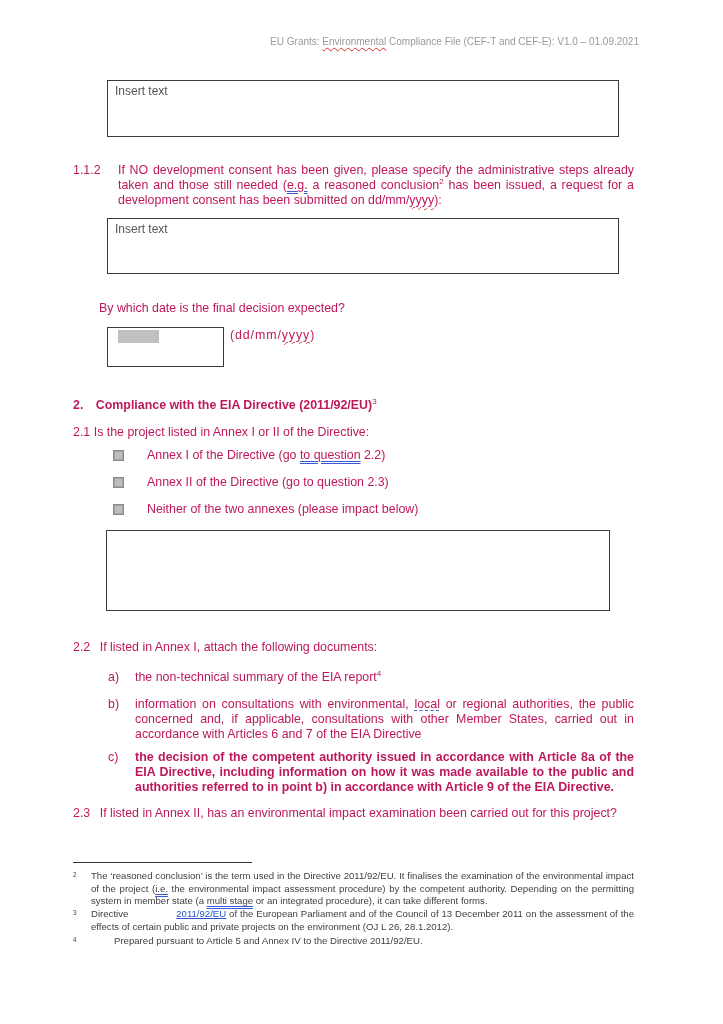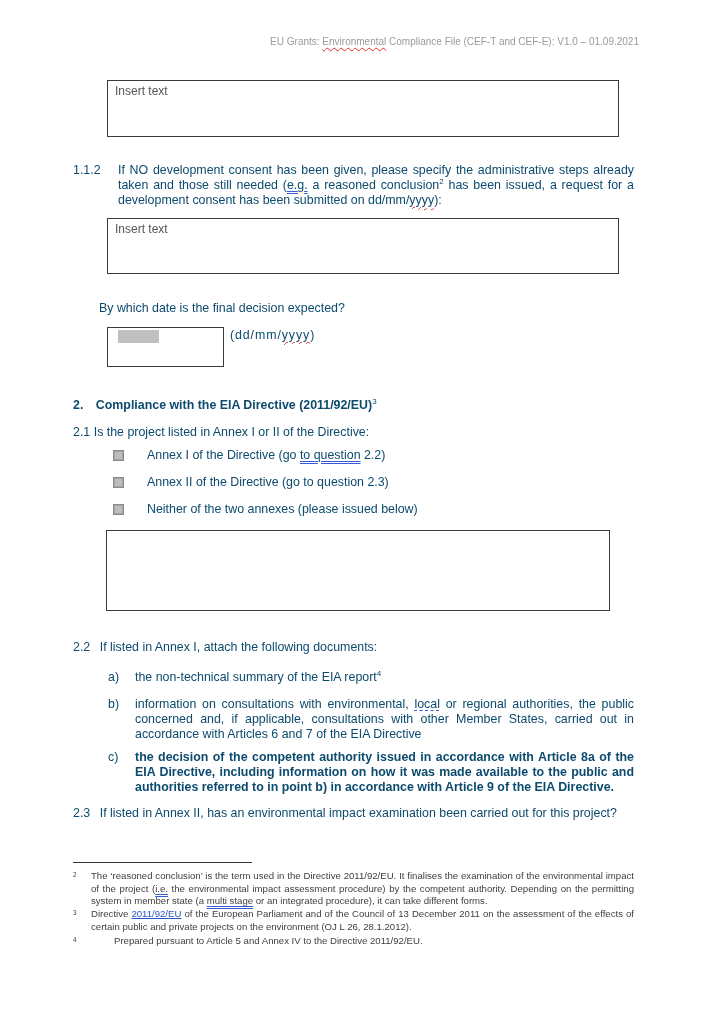--- a/index.html
+++ b/index.html
@@ -7,26 +7,26 @@
       width: 723px; height: 1024px; position: relative; overflow: hidden;
       font-family: "Liberation Sans", sans-serif; color: #3a3a3a;
     }
     .abs { position: absolute; }
     .header {
       right: 84px; top: 36px; font-size: 10px; color: #9a9a9a; white-space: nowrap; padding-left: 40px;
     }
     .spell { text-decoration: underline wavy #d9302b; text-decoration-thickness: 1px; text-underline-offset: 2px; }
     .gram { text-decoration: underline double #3b5bd6; text-decoration-thickness: 1px; text-underline-offset: 2px; }
     .dotted { text-decoration: underline dashed #3b5bd6; text-decoration-thickness: 1px; text-underline-offset: 2px; }
-    .link { color: #2854c5; text-decoration: underline; }
+    .link { color: #2854c5; text-decoration: underline; margin-left: 45px; }
     .textbox {
       border: 1.5px solid #3a3a3a; background: #fff; box-sizing: border-box;
     }
     .placeholder { font-size: 12px; color: #555; position: absolute; left: 7px; top: 3px; }
-    .para { font-size: 12.4px; line-height: 15px; color: #0c4a6e; }
+    .para { font-size: 12.4px; line-height: 15px; color: #be185d; }
     .justify { text-align: justify; }
     .num { position: absolute; }
     .bold { font-weight: bold; }
     sup { font-size: 8px; line-height: 0; }
     .cb {
       width: 11px; height: 11px; background: #bdbdbd; border: 1px solid #8a8a8a;
       box-sizing: border-box; box-shadow: inset 0 0 0 1px #a5a5a5;
     }
     .date-fill { background: #c0c0c0; }
     .fn-rule { height: 1px; background: #333; }
@@ -79,21 +79,21 @@
   <div class="abs para" style="left:34px; top:-2px; white-space:nowrap;">
     <span>Annex I of the Directive (go </span><span class="gram">to  question</span><span> 2.2)</span>
   </div>
 </div>
 <div class="abs" style="left:113px; top:477px;">
   <div class="abs cb" style="left:0; top:0;"></div>
   <div class="abs para" style="left:34px; top:-2px; white-space:nowrap;">Annex II of the Directive (go to question 2.3)</div>
 </div>
 <div class="abs" style="left:113px; top:504px;">
   <div class="abs cb" style="left:0; top:0;"></div>
-  <div class="abs para" style="left:34px; top:-2px; white-space:nowrap;">Neither of the two annexes (please issued below)</div>
+  <div class="abs para" style="left:34px; top:-2px; white-space:nowrap;">Neither of the two annexes (please impact below)</div>
 </div>
 
 <div class="abs textbox" style="left:106px; top:530px; width:504px; height:81px;">
   <span class="placeholder"></span>
 </div>
 
 <div class="abs para" style="left:73px; top:640px;">
   <span>2.2</span>
   <span style="margin-left:6px;">If listed in Annex I, attach the following documents:</span>
 </div>

